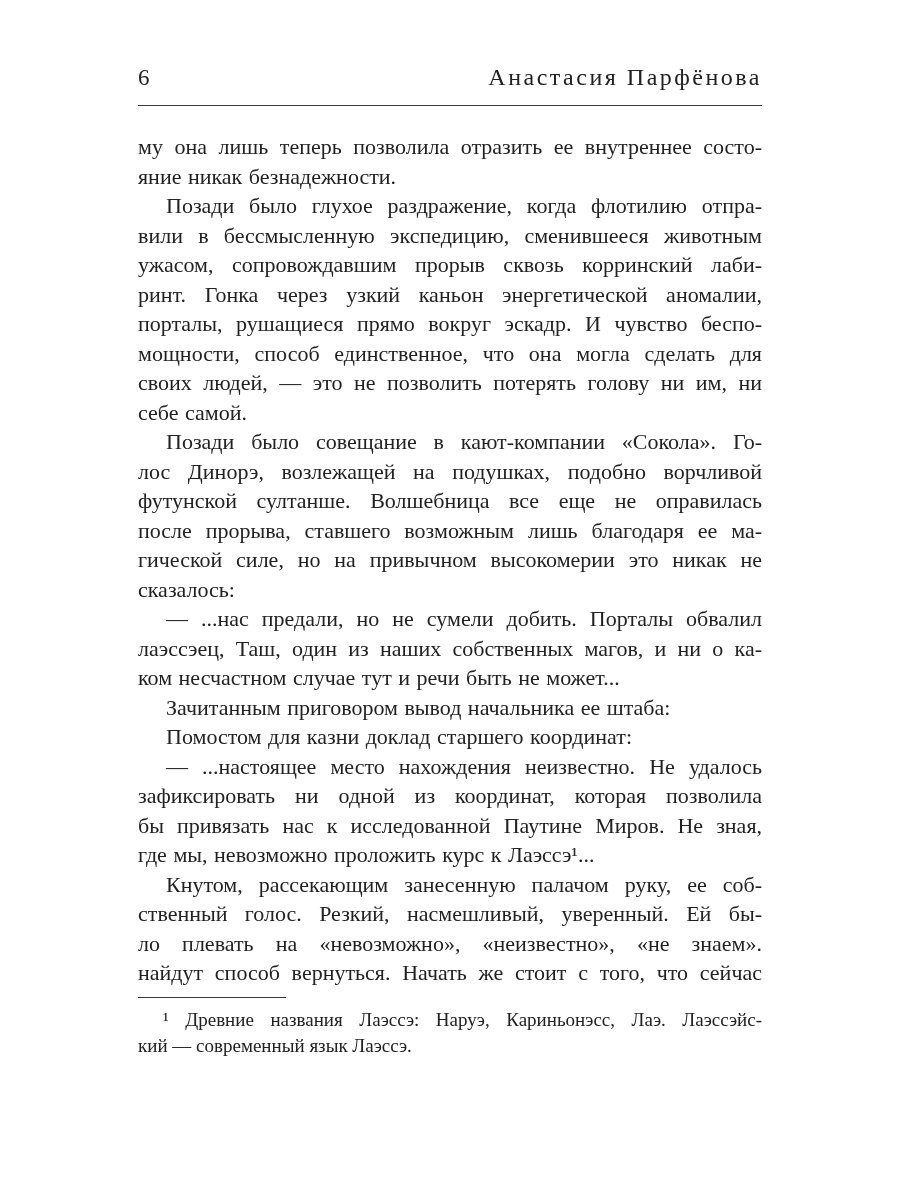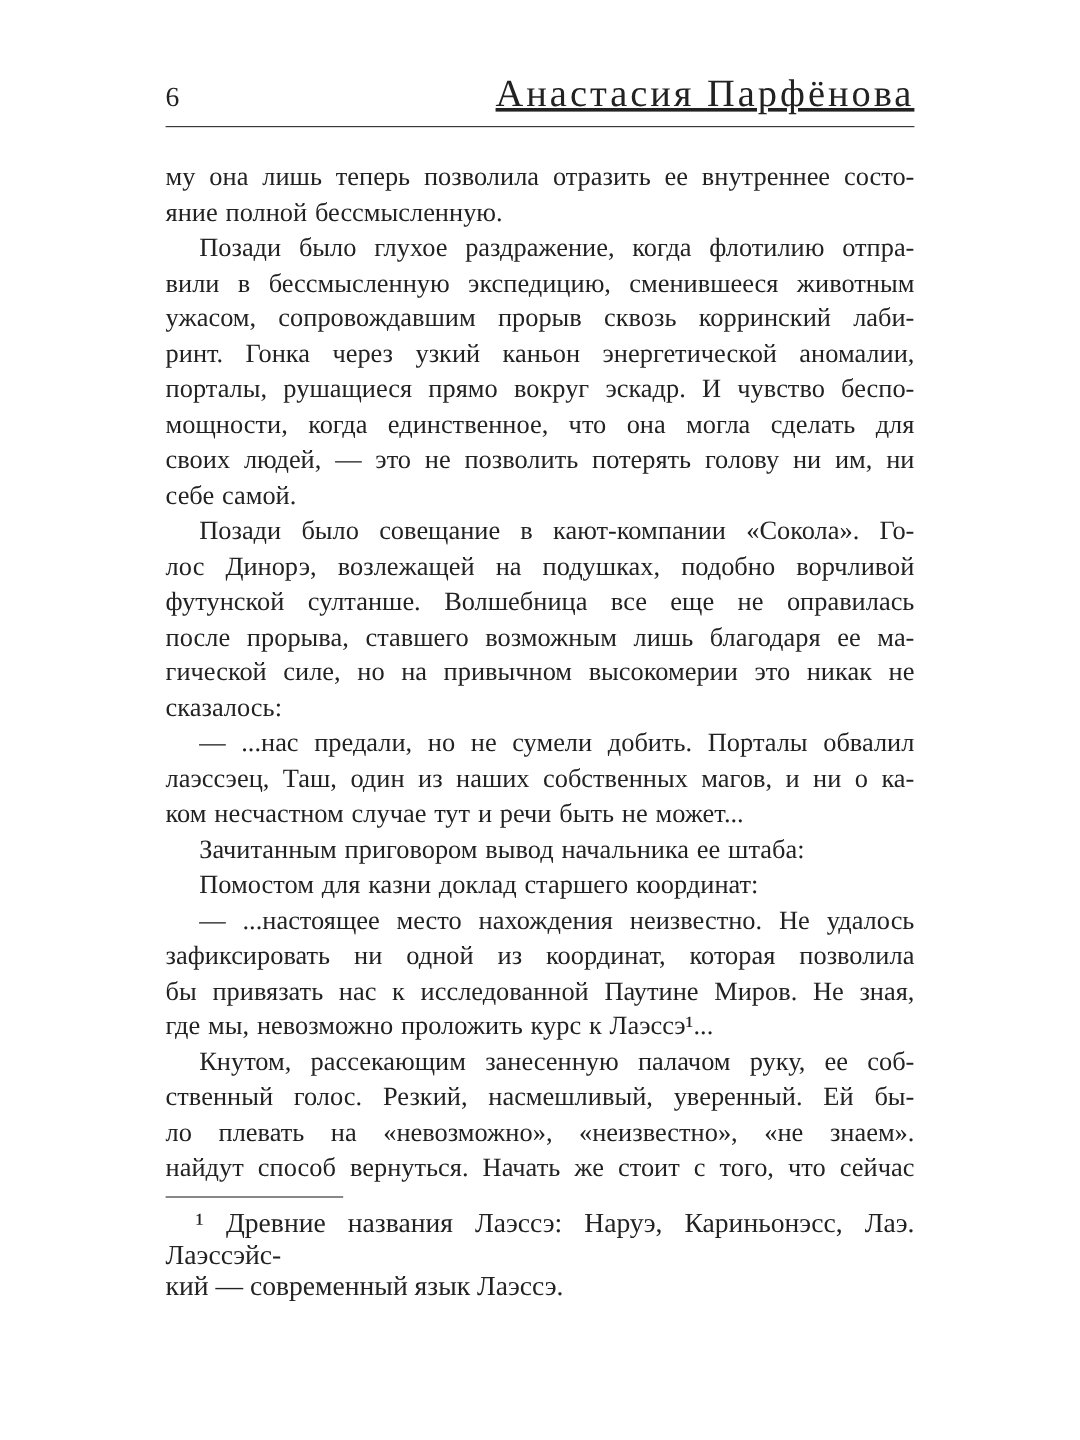--- a/index.html
+++ b/index.html
@@ -37,24 +37,23 @@
     display: flex;
     justify-content: space-between;
     align-items: baseline;
     height: 29px;
   }
   .page-number {
     font-size: 23px;
     line-height: 29px;
   }
   .author-name {
-    font-size: 32px;
+    font-size: 24px;
     line-height: 29px;
     letter-spacing: 2.5px;
-    text-decoration: underline;
   }
   .header-rule {
     height: 0;
     border: none;
     border-top: 1.6px solid var(--rule-color);
     margin: 13px 0 0 0;
   }
   
   .body-text {
     margin-top: 26px;
@@ -70,21 +69,21 @@
     white-space: normal;
   }
   .line.indent { text-indent: 28px; }
   .line.para-end {
     text-align-last: left;
     -moz-text-align-last: left;
   }
   
   .footnote {
     margin-top: 9px;
-    font-size: 23px;
+    font-size: 19px;
     line-height: 26px;
   }
   .footnote-rule {
     width: 148px;
     height: 0;
     border: none;
     border-top: 1.5px solid var(--rule-color);
     margin: 0 0 9px 0;
   }
   .footnote .line.indent { text-indent: 25px; }
@@ -98,29 +97,29 @@
     <div class="running-header">
       <span class="page-number">6</span>
       <span class="author-name">Анастасия Парфёнова</span>
     </div>
 
     <hr class="header-rule">
 
     <div class="body-text">
         <div class="paragraph">
           <div class="line">му она лишь теперь позволила отразить ее внутреннее состо-</div>
-          <div class="line para-end">яние полной бессмысленную.</div>
+          <div class="line para-end">яние никак безнадежности.</div>
         </div>
         <div class="paragraph">
           <div class="line indent">Позади было глухое раздражение, когда флотилию отпра-</div>
           <div class="line">вили в бессмысленную экспедицию, сменившееся животным</div>
           <div class="line">ужасом, сопровождавшим прорыв сквозь корринский лаби-</div>
           <div class="line">ринт. Гонка через узкий каньон энергетической аномалии,</div>
           <div class="line">порталы, рушащиеся прямо вокруг эскадр. И чувство беспо-</div>
-          <div class="line">мощности, когда единственное, что она могла сделать для</div>
+          <div class="line">мощности, способ единственное, что она могла сделать для</div>
           <div class="line">своих людей, — это не позволить потерять голову ни им, ни</div>
           <div class="line para-end">себе самой.</div>
         </div>
         <div class="paragraph">
           <div class="line indent">Позади было совещание в кают-компании «Сокола». Го-</div>
           <div class="line">лос Динорэ, возлежащей на подушках, подобно ворчливой</div>
           <div class="line">футунской султанше. Волшебница все еще не оправилась</div>
           <div class="line">после прорыва, ставшего возможным лишь благодаря ее ма-</div>
           <div class="line">гической силе, но на привычном высокомерии это никак не</div>
           <div class="line para-end">сказалось:</div>

